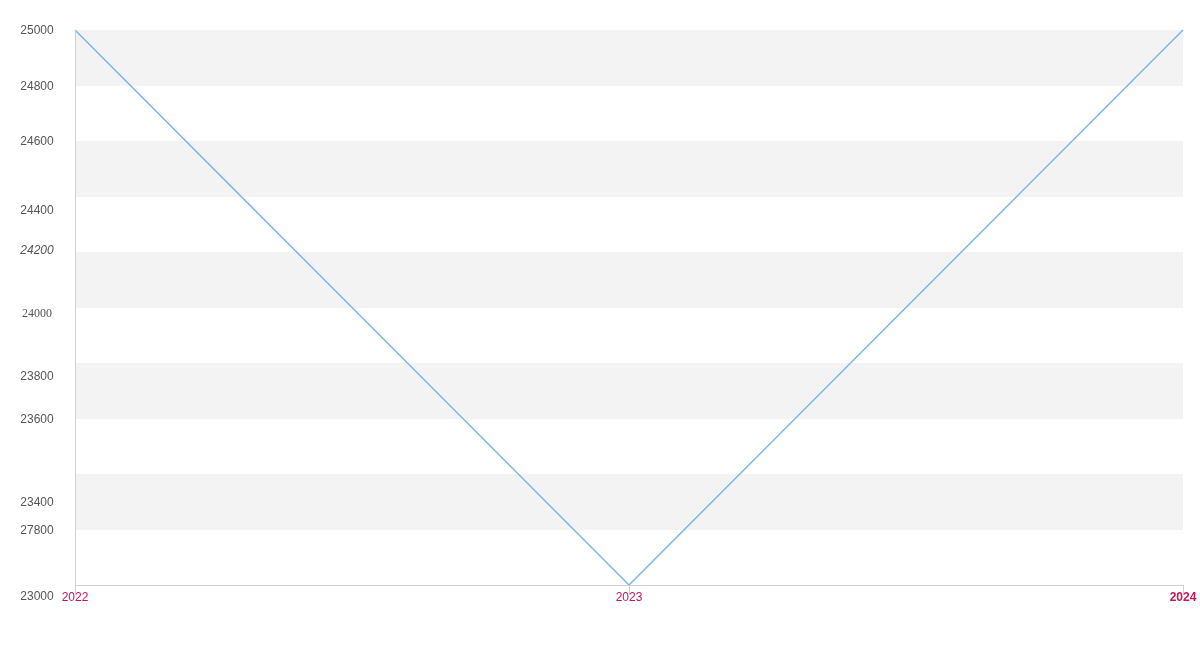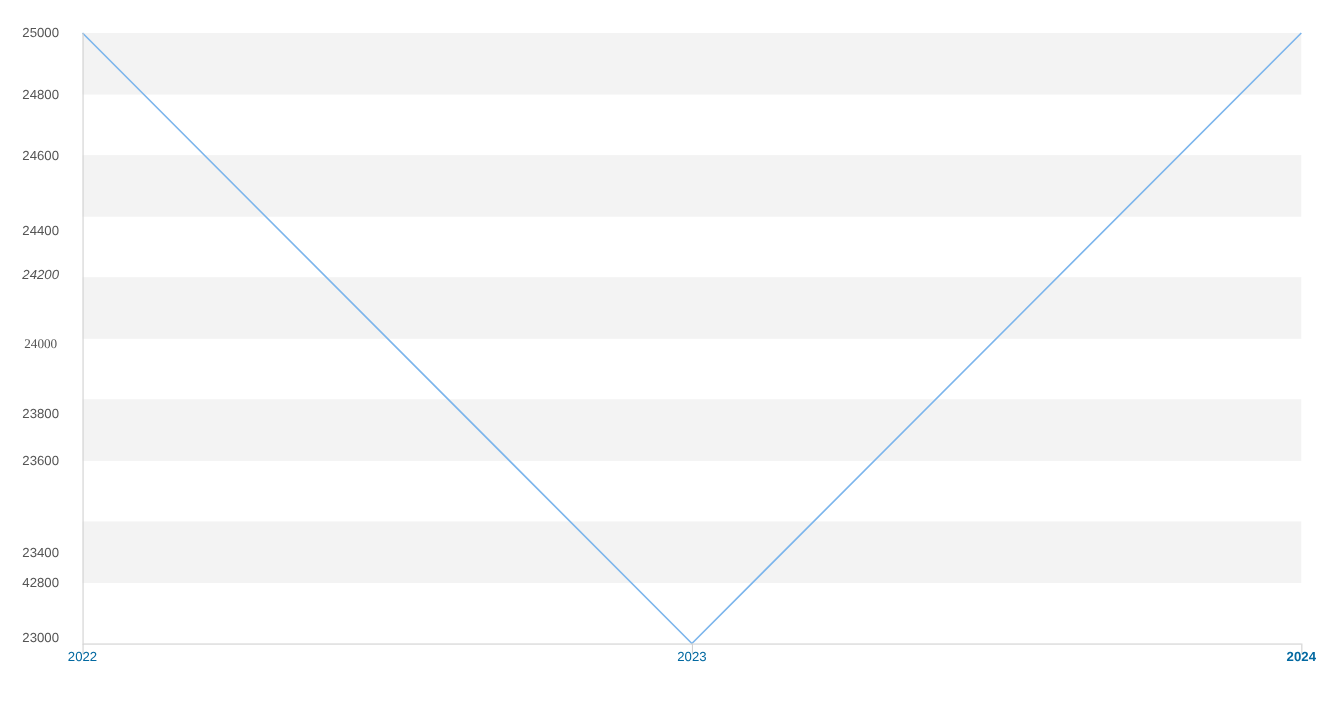--- a/index.html
+++ b/index.html
@@ -51,21 +51,21 @@
     width: 60px;
     text-align: center;
     font-size: 12px;
     color: #555555;
     transform: translateY(-50%);
   }
   .x-tick-label {
     position: absolute;
     top: 590px;
     font-size: 12px;
-    color: #0369a1;
+    color: #be185d;
     transform: translateX(-50%);
   }
   .x-tick-mark {
     position: absolute;
     width: 1px;
     height: 10px;
     top: 585px;
     background: #d1d1d1;
   }
   svg.line-plot {
@@ -89,22 +89,22 @@
       <div class="band" style="top: 111px; height: 55.5px; background: rgb(243, 243, 243);"></div>
       <div class="band" style="top: 0px; height: 55.5px; background: rgb(243, 243, 243);"></div>
       <svg class="line-plot" id="plot-svg">
         <path d="M0 0 L554 555 L1108 0" fill="none" stroke="#7cb5ec" stroke-width="1.5" stroke-linejoin="round"></path>
       </svg>
   </div>
 
   <div class="axis-line" style="left:75px; top:30px; width:1px; height:555px;"></div>
 
   <div class="axis-line" style="left:75px; top:585px; width:1108px; height:1px;"></div>
-<div class="y-tick-label" style="top: 580px;">23000</div>
-    <div class="y-tick-label" style="top: 529.5px;">42800</div>
+<div class="y-tick-label" style="top: 596px;">23000</div>
+    <div class="y-tick-label" style="top: 529.5px;">27800</div>
     <div class="y-tick-label" style="top: 474px; margin-top: 28px;">23400</div>
     <div class="y-tick-label" style="top: 418.5px;">23600</div>
     <div class="y-tick-label" style="top: 363px; margin-top: 13px;">23800</div>
     <div class="y-tick-label" style="top: 313px; font-family: Liberation Serif, serif;">24000</div>
     <div class="y-tick-label" style="top: 250px; font-style: italic;">24200</div>
     <div class="y-tick-label" style="top: 210px;">24400</div>
     <div class="y-tick-label" style="top: 141px;">24600</div>
     <div class="y-tick-label" style="top: 70px; margin-top: 16px;">24800</div>
     <div class="y-tick-label" style="top: 30px;">25000</div>
     <div class="x-tick-mark" style="left: 75px;"></div>

